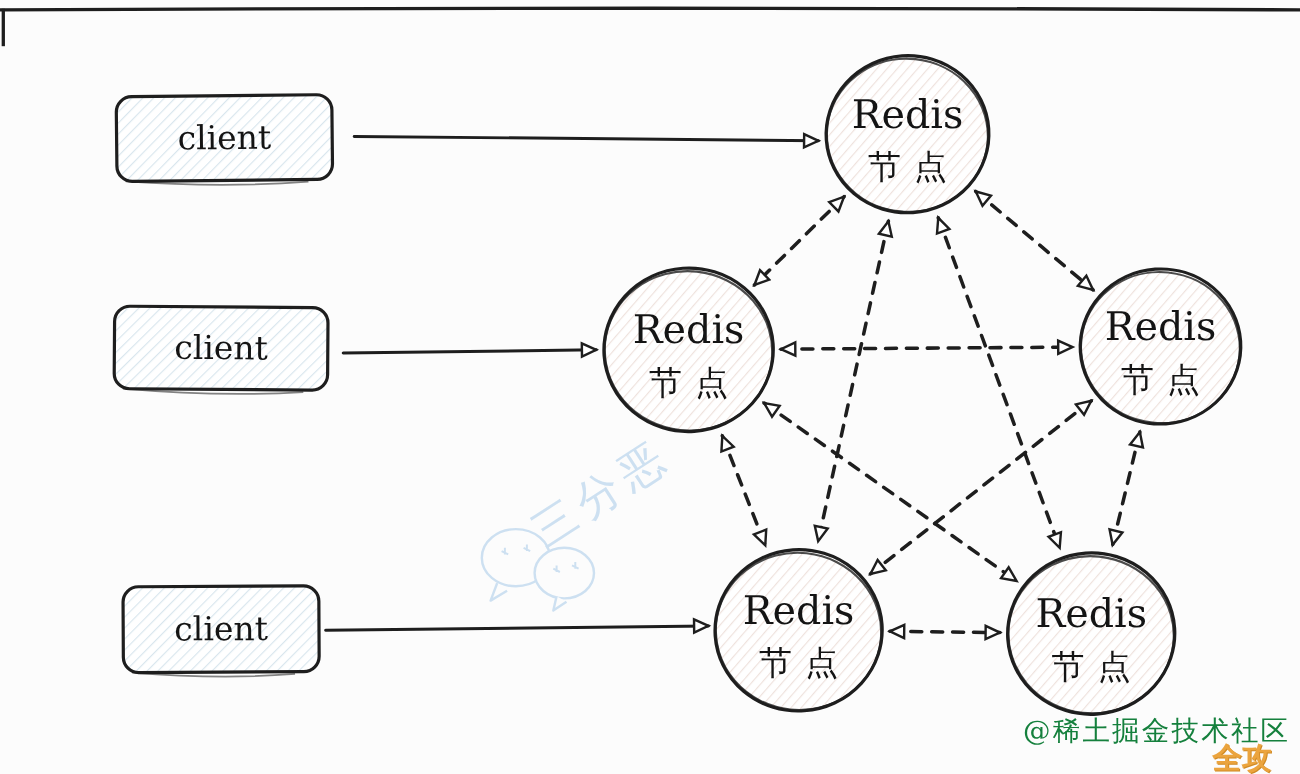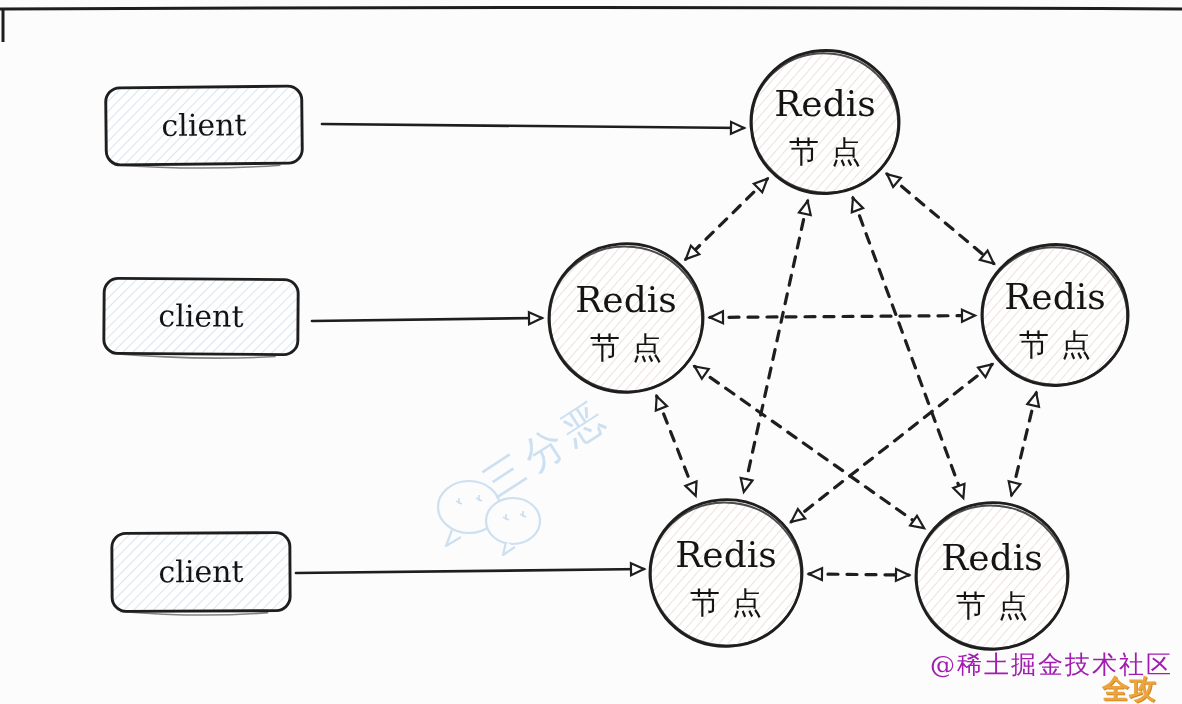--- a/index.html
+++ b/index.html
@@ -17,21 +17,21 @@
     height: 704px;
     border-radius: 30px;
   }
   svg { position: absolute; left: 0; top: 0; }
   .credit {
     position: absolute;
     left: 930px;
     top: 648px;
     font-size: 25px;
     letter-spacing: 2px;
-    color: #a21caf;
+    color: #15803d;
     font-family: "DejaVu Serif", "Liberation Serif", serif;
   }
   .badge {
     position: absolute;
     left: 1102px;
     top: 671px;
     font-size: 27px;
     font-weight: bold;
     color: #eba43e;
     text-shadow: 1px 1px 0 #d08a24;

